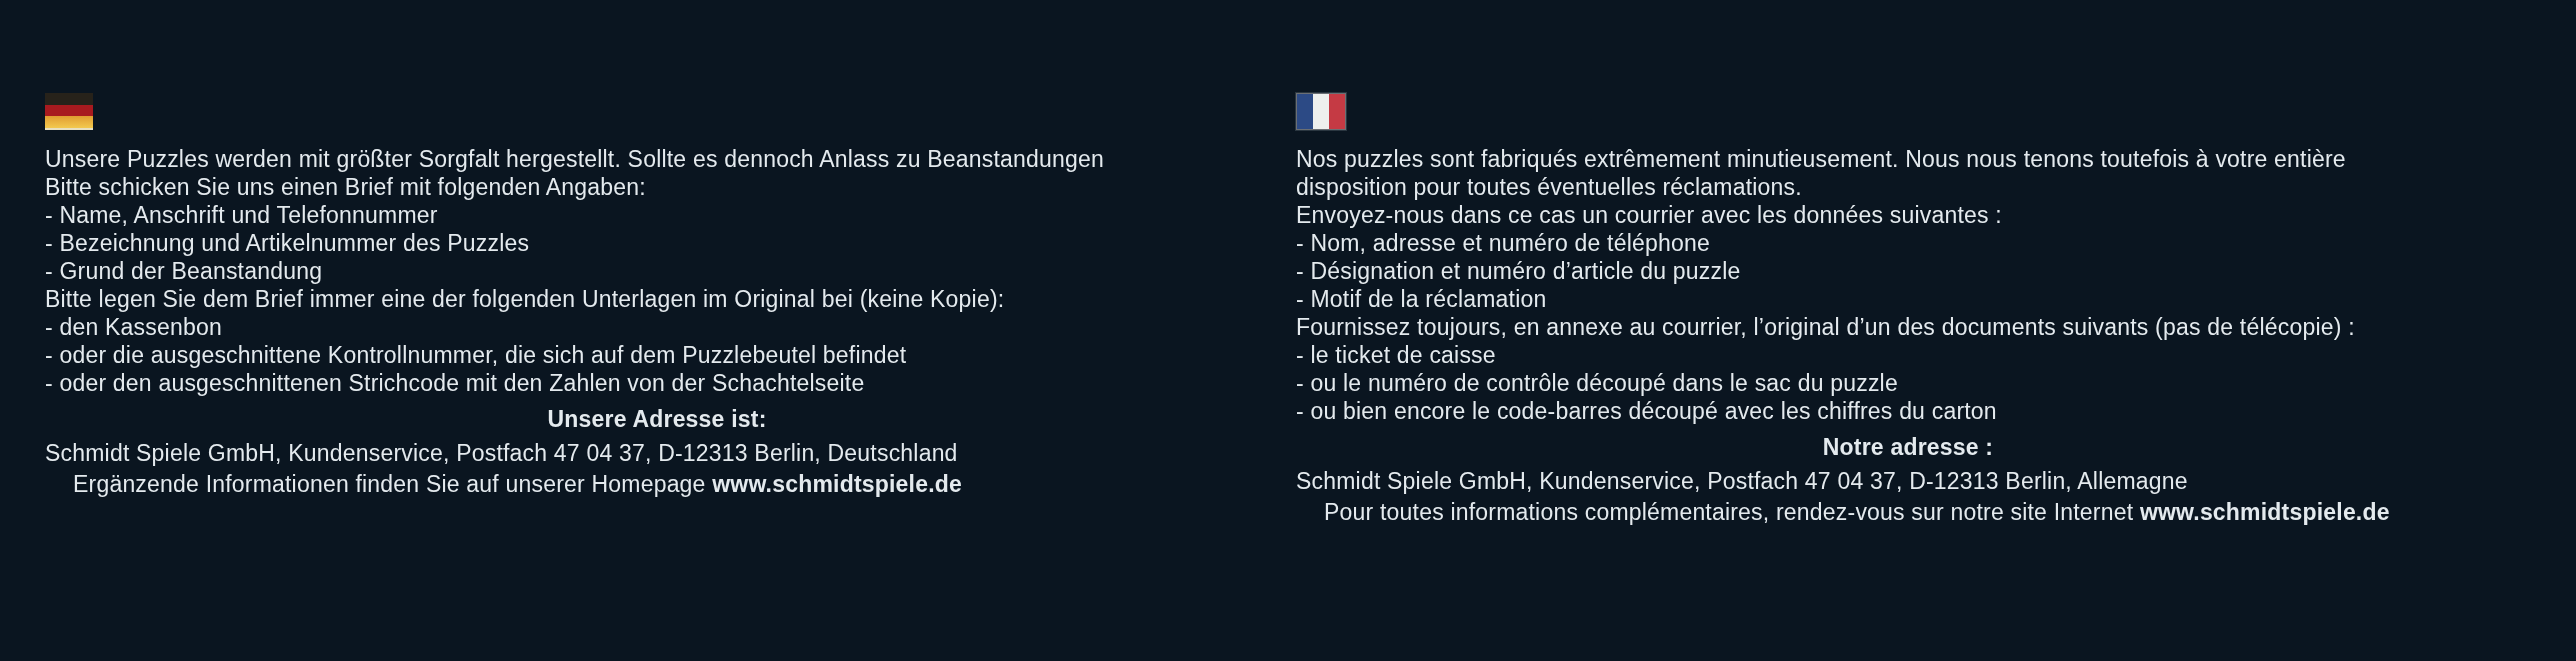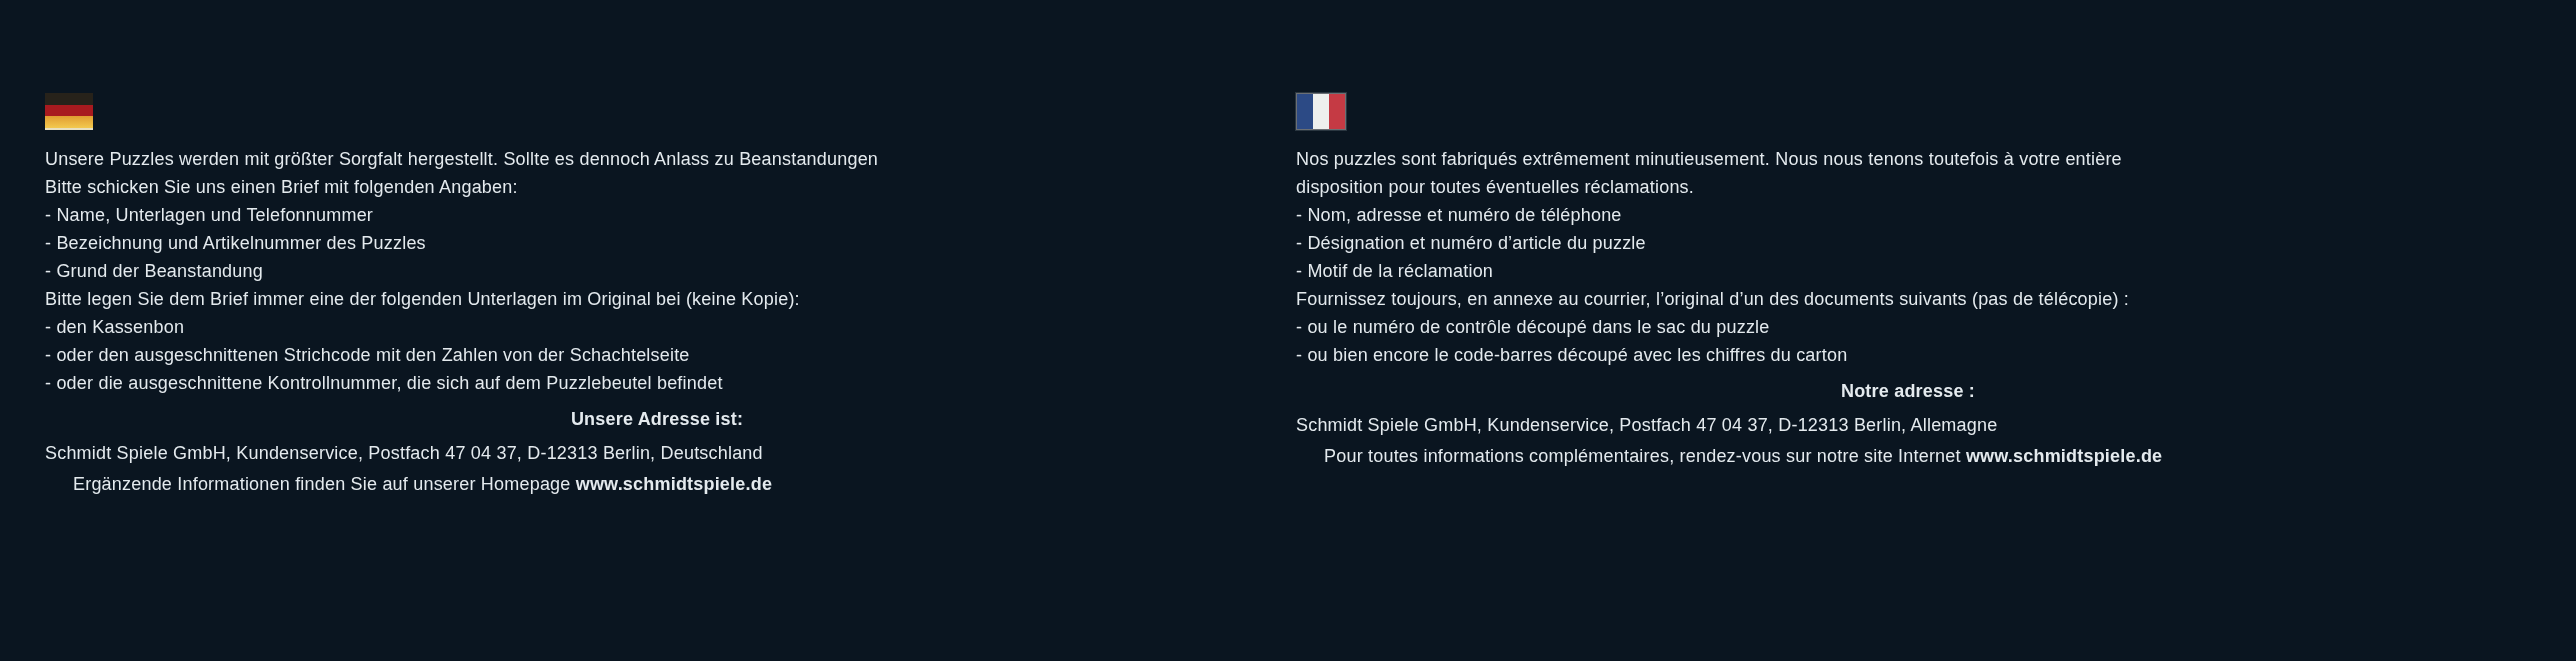--- a/index.html
+++ b/index.html
@@ -45,21 +45,21 @@
     border: 1.7px solid #6b6f74;
     outline: 0.8px solid #2a3640;
     box-sizing: content-box;
   }
   .flag-fr .s1 { flex: 1; background: #2c4a85; }
   .flag-fr .s2 { flex: 1; background: #eef0ee; }
   .flag-fr .s3 { flex: 1; background: #c53a44; }
 
   
   .line {
-    font-size: 18px;
+    font-size: 23px;
     line-height: 28px;
     white-space: nowrap;
     letter-spacing: 0.2px;
   }
   .heading {
     font-weight: bold;
     margin-top: 8.3px;
     text-align: center;
   }
   .addr   { margin-top: 5.8px; }
@@ -73,46 +73,48 @@
 
   <section class="col col-de">
     <div class="flag flag-de">
       <div class="s1"></div>
       <div class="s2"></div>
       <div class="s3"></div>
     </div>
     <div>
       <div class="line">Unsere Puzzles werden mit größter Sorgfalt hergestellt. Sollte es dennoch Anlass zu Beanstandungen</div>
       <div class="line">Bitte schicken Sie uns einen Brief mit folgenden Angaben:</div>
-      <div class="line">- Name, Unterlagen und Telefonnummer</div>
+      <div class="line">- Name, Anschrift und Telefonnummer</div>
       <div class="line">- Bezeichnung und Artikelnummer des Puzzles</div>
       <div class="line">- Grund der Beanstandung</div>
       <div class="line">Bitte legen Sie dem Brief immer eine der folgenden Unterlagen im Original bei (keine Kopie):</div>
       <div class="line">- den Kassenbon</div>
+      <div class="line">- oder die ausgeschnittene Kontrollnummer, die sich auf dem Puzzlebeutel befindet</div>
       <div class="line">- oder den ausgeschnittenen Strichcode mit den Zahlen von der Schachtelseite</div>
-      <div class="line">- oder die ausgeschnittene Kontrollnummer, die sich auf dem Puzzlebeutel befindet</div>
       <div class="line heading">Unsere Adresse ist:</div>
       <div class="line addr">Schmidt Spiele GmbH, Kundenservice, Postfach 47 04 37, D-12313 Berlin, Deutschland</div>
       <div class="line home"><span>Ergänzende Informationen finden Sie auf unserer Homepage </span><b>www.schmidtspiele.de</b></div>
     </div>
   </section>
 
   <section class="col col-fr">
     <div class="flag flag-fr">
       <div class="s1"></div>
       <div class="s2"></div>
       <div class="s3"></div>
     </div>
     <div>
       <div class="line">Nos puzzles sont fabriqués extrêmement minutieusement. Nous nous tenons toutefois à votre entière</div>
       <div class="line">disposition pour toutes éventuelles réclamations.</div>
+      <div class="line">Envoyez-nous dans ce cas un courrier avec les données suivantes :</div>
       <div class="line">- Nom, adresse et numéro de téléphone</div>
       <div class="line">- Désignation et numéro d’article du puzzle</div>
       <div class="line">- Motif de la réclamation</div>
       <div class="line">Fournissez toujours, en annexe au courrier, l’original d’un des documents suivants (pas de télécopie) :</div>
+      <div class="line">- le ticket de caisse</div>
       <div class="line">- ou le numéro de contrôle découpé dans le sac du puzzle</div>
       <div class="line">- ou bien encore le code-barres découpé avec les chiffres du carton</div>
       <div class="line heading">Notre adresse :</div>
       <div class="line addr">Schmidt Spiele GmbH, Kundenservice, Postfach 47 04 37, D-12313 Berlin, Allemagne</div>
       <div class="line home"><span>Pour toutes informations complémentaires, rendez-vous sur notre site Internet </span><b>www.schmidtspiele.de</b></div>
     </div>
   </section>
 
 </div>
 

